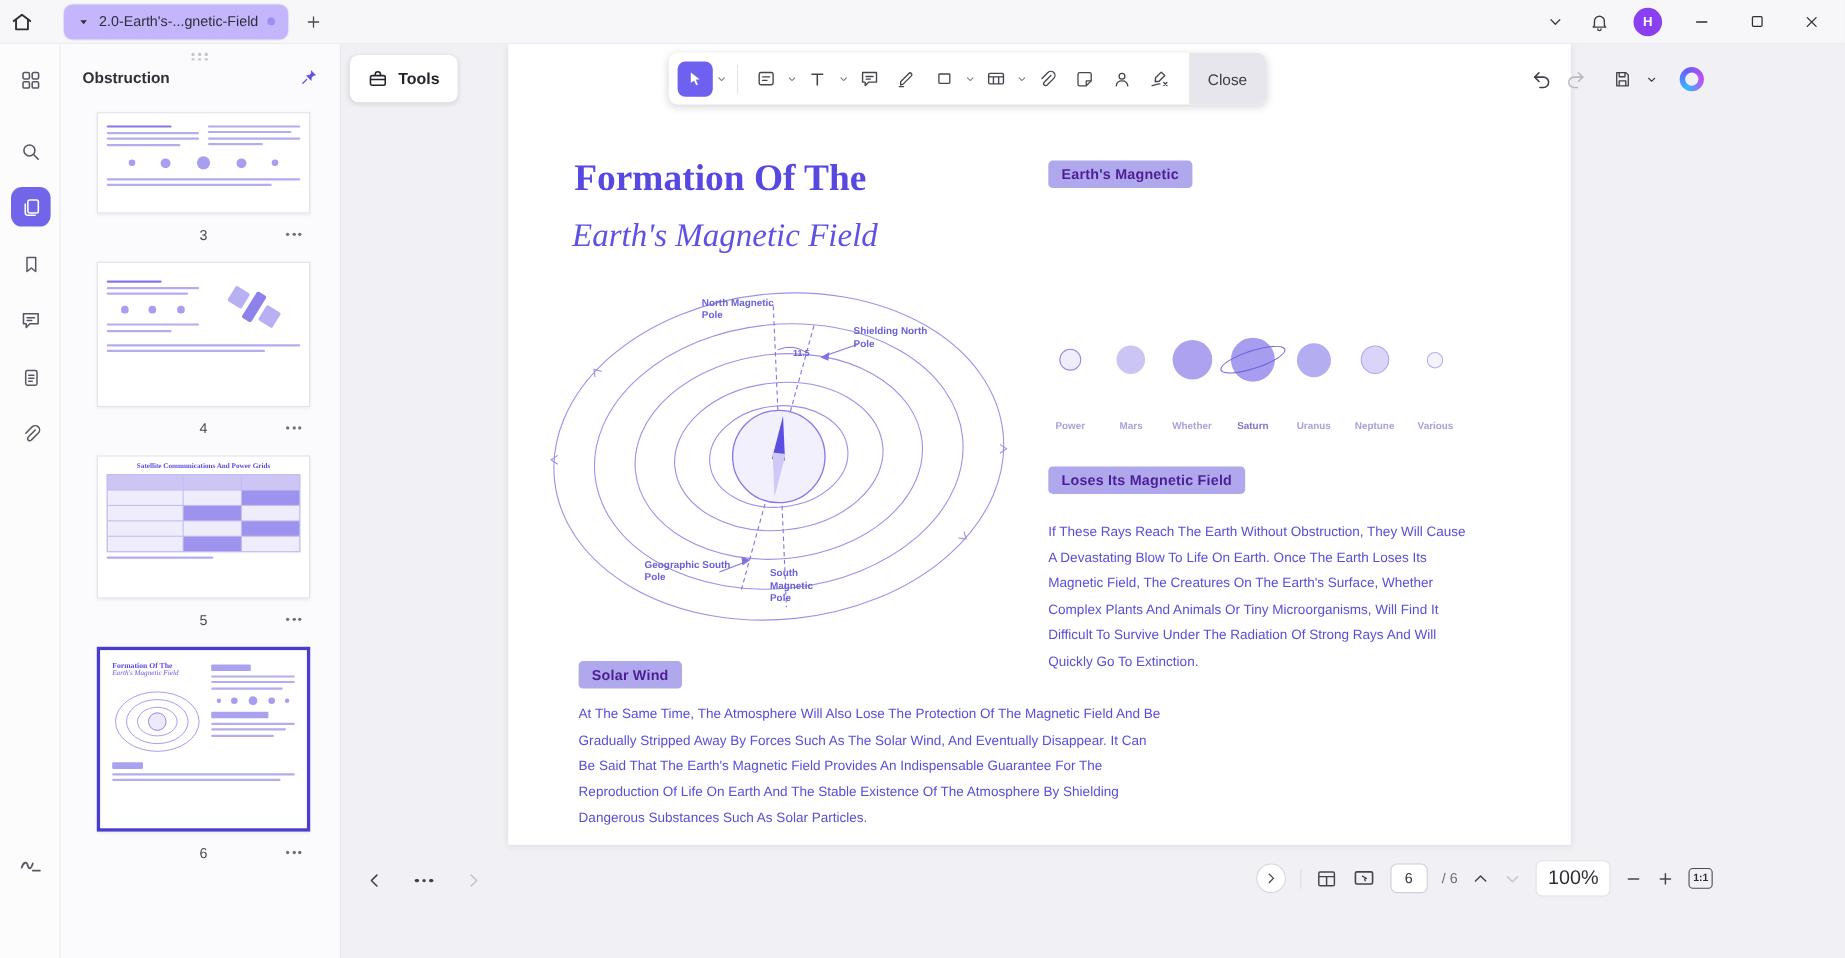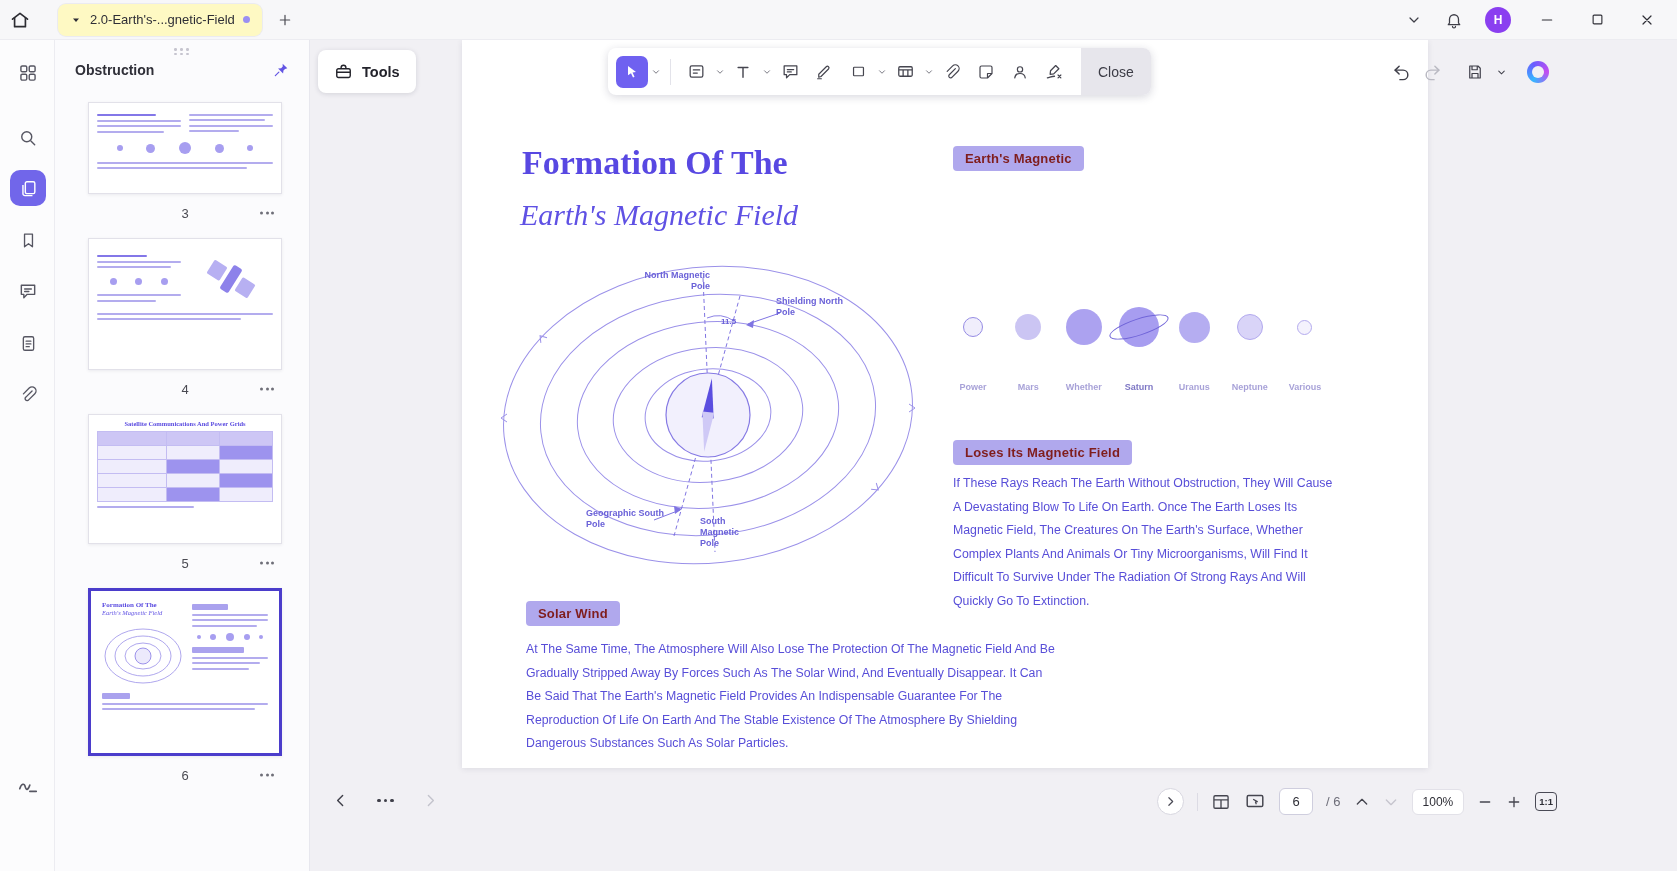--- a/index.html
+++ b/index.html
@@ -5,21 +5,21 @@
   * { margin:0; padding:0; box-sizing:border-box; }
   html,body { width:1677px; height:871px; overflow:hidden; background:#f1f0f4;
     font-family:"Liberation Sans", sans-serif; }
   .app { position:relative; width:1677px; height:871px; }
 
   
   .topbar { position:absolute; left:0; top:0; right:0; height:40px; background:#f7f7f9;
     border-bottom:1px solid #ececf1; display:flex; align-items:center; z-index:30; }
   .home-btn { width:40px; height:40px; display:flex; align-items:center; justify-content:center; color:#2c2c33; cursor:pointer; }
   .tab { display:flex; align-items:center; gap:8px; height:32px; margin-left:18px; padding:0 12px;
-    background:#fef9c3; border-radius:8px; box-shadow:0 0 0 1px #ebebf0; color:#2e2e36; }
+    background:#c4b5fd; border-radius:8px; box-shadow:0 0 0 1px #ebebf0; color:#2e2e36; }
   .tab-title { font-size:13px; color:#2e2e36; max-width:170px; white-space:nowrap; overflow:hidden; }
   .dirty-dot { width:7px; height:7px; border-radius:50%; background:#9a8ff2; }
   .newtab { width:30px; height:30px; margin-left:8px; display:flex; align-items:center; justify-content:center; color:#4a4a52; border-radius:6px; }
   .topbar-right { margin-left:auto; display:flex; align-items:center; gap:6px; padding-right:8px; }
   .tb-icon { width:34px; height:34px; display:flex; align-items:center; justify-content:center; color:#3e3e48; }
   .avatar { width:26px; height:26px; border-radius:50%; background:#8a3ff0; color:#fff; font-size:12px; font-weight:bold;
     display:flex; align-items:center; justify-content:center; margin:0 8px; }
   .win-btn { width:44px; height:40px; display:flex; align-items:center; justify-content:center; color:#2e2e36; }
 
   
@@ -66,21 +66,21 @@
   
   .main { position:absolute; left:310px; top:40px; right:0; bottom:0; background:#f1f0f4; }
   .page { position:absolute; left:152px; top:0; width:966px; height:728px; background:#ffffff;
     box-shadow:0 1px 6px rgba(40,40,70,.10); }
 
   .doc-title1 { position:absolute; left:60px; top:104px; font-family:"Liberation Serif", serif;
     font-weight:bold; font-size:34px; color:#5848e2; }
   .doc-title2 { position:absolute; left:58px; top:158px; font-family:"Liberation Serif", serif;
     font-style:italic; font-size:30px; color:#5f51e4; }
 
-  .badge { position:absolute; background:#b0a8ed; color:#7f1d1d; font-size:13px; font-weight:bold;
+  .badge { position:absolute; background:#b0a8ed; color:#4c1d95; font-size:13px; font-weight:bold;
     padding:5px 12px; border-radius:4px; letter-spacing:.2px; }
   .para { position:absolute; font-size:12.3px; line-height:23.5px; color:#584ed8; }
 
   .planets { position:absolute; left:486px; top:256px; width:382px; display:flex; justify-content:space-between; }
   .planet { display:flex; flex-direction:column; align-items:center; width:50px; }
   .pcirc-wrap { height:62px; display:flex; align-items:center; justify-content:center; position:relative; }
   .pcirc { border-radius:50%; position:relative; }
   .p0 .pcirc { width:20px; height:20px; background:#f0eefc; border:1.5px solid #968ce4; }
   .p1 .pcirc { width:26px; height:26px; background:#cbc5f3; }
   .p2 .pcirc { width:36px; height:36px; background:#aca2f0; }
@@ -126,21 +126,21 @@
 
   .bottom-right { position:absolute; right:120px; bottom:56px; display:flex; align-items:center; gap:13px; z-index:25; }
   .circ-btn { width:27px; height:27px; border-radius:50%; background:#fff; border:1px solid #d8d7e0;
     display:flex; align-items:center; justify-content:center; color:#4a4a55; cursor:pointer; }
   .b-divider { width:1px; height:18px; background:#dcdbe4; }
   .b-icon { color:#45454f; display:flex; cursor:pointer; }
   .b-icon.disabled { color:#c5c4cd; }
   .page-box { width:34px; height:27px; background:#fff; border:1px solid #cfcede; border-radius:6px;
     display:flex; align-items:center; justify-content:center; font-size:13px; color:#2e2e36; cursor:text; }
   .of-label { font-size:13px; color:#6d6d78; }
-  .zoom-box { background:#fff; border:1px solid #e2e1e8; border-radius:6px; padding:5px 10px; font-size:12px; color:#2e2e36; cursor:pointer; }
+  .zoom-box { background:#fff; border:1px solid #e2e1e8; border-radius:6px; padding:5px 10px; font-size:18px; color:#2e2e36; cursor:pointer; }
   .fit-box { border:1.4px solid #4a4a55; border-radius:4px; font-size:9.5px; font-weight:bold; color:#2e2e36;
     padding:3px 3px; cursor:pointer; }
 
   svg.ic { display:block; }
 </style>
 </head>
 <body>
 
 <div class="app">
 
@@ -456,21 +456,21 @@
           <circle cx="220" cy="157" r="42" fill="#f2f0fd" stroke="#8579e4" stroke-width="1.2"></circle>
           <g transform="rotate(6 220 157)">
             <polygon points="220,120 214,160 226,160" fill="#5b4ee0"></polygon>
             <polygon points="220,194 214,154 226,154" fill="#cfc9f6"></polygon>
           </g>
           <line x1="292" y1="55" x2="260" y2="66" stroke="#7f74e2" stroke-width="1"></line>
           <polygon points="258,67 266,62 265,70" fill="#7f74e2"></polygon>
           <line x1="166" y1="262" x2="192" y2="252" stroke="#7f74e2" stroke-width="1"></line>
           <polygon points="194,251 186,248 187,256" fill="#7f74e2"></polygon>
         </svg>
-        <div class="dg-label" style="left:150px; top:12px; width:72px; text-align:right">North Magnetic Pole</div>
+        <div class="dg-label" style="left:150px; top:12px; width:72px; text-align:left">North Magnetic Pole</div>
         <div class="dg-label" style="left:288px; top:38px; width:78px">Shielding North Pole</div>
         <div class="dg-label" style="left:233px; top:58px; font-size:8px">11.5</div>
         <div class="dg-label" style="left:98px; top:250px; width:80px">Geographic South Pole</div>
         <div class="dg-label" style="left:212px; top:258px; width:56px">South Magnetic Pole</div>
       </div>
 
       <div class="badge" style="left:491px; top:106px">Earth's Magnetic</div>
 
       <div class="planets">
         <div class="planet p0">
@@ -511,21 +511,21 @@
           <div class="planet-name">Neptune</div>
         </div>
         <div class="planet p6">
           <div class="pcirc-wrap">
               <div class="pcirc"></div>
             </div>
           <div class="planet-name">Various</div>
         </div>
       </div>
 
-      <div class="badge" style="left:491px; top:400px">Loses Its Magnetic Field</div>
+      <div class="badge" style="left:491px; top:384px">Loses Its Magnetic Field</div>
       <div class="para" style="left:491px; top:432px; width:380px">If These Rays Reach The Earth Without Obstruction, They Will Cause A Devastating Blow To Life On Earth. Once The Earth Loses Its Magnetic Field, The Creatures On The Earth's Surface, Whether Complex Plants And Animals Or Tiny Microorganisms, Will Find It Difficult To Survive Under The Radiation Of Strong Rays And Will Quickly Go To Extinction.</div>
 
       <div class="badge" style="left:64px; top:561px">Solar Wind</div>
       <div class="para" style="left:64px; top:598px; width:532px">At The Same Time, The Atmosphere Will Also Lose The Protection Of The Magnetic Field And Be Gradually Stripped Away By Forces Such As The Solar Wind, And Eventually Disappear. It Can Be Said That The Earth's Magnetic Field Provides An Indispensable Guarantee For The Reproduction Of Life On Earth And The Stable Existence Of The Atmosphere By Shielding Dangerous Substances Such As Solar Particles.</div>
     </div>
 
     <div class="tools-btn">
       <svg class="ic" width="19" height="19" viewBox="0 0 24 24" fill="none" stroke="currentColor" stroke-width="1.8" stroke-linejoin="round">
           <rect x="3.5" y="8.5" width="17" height="11" rx="2"></rect>
           <path d="M9 8.5V7a3 3 0 0 1 6 0v1.5M3.5 13h17"></path>

